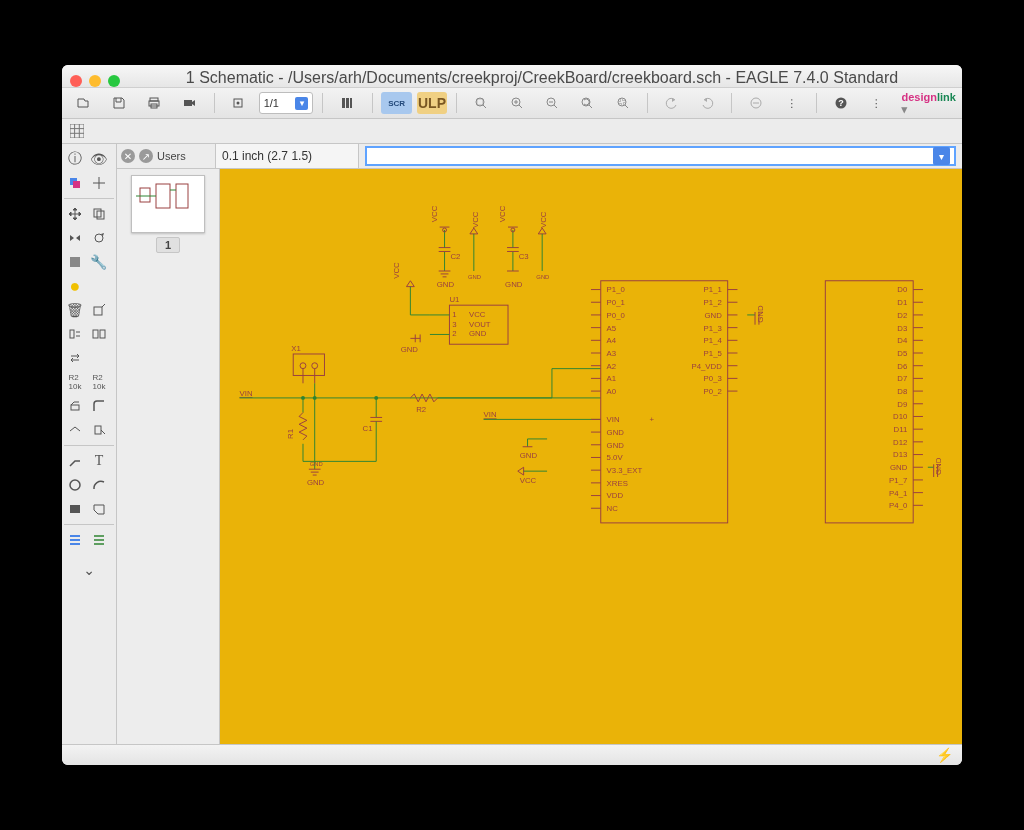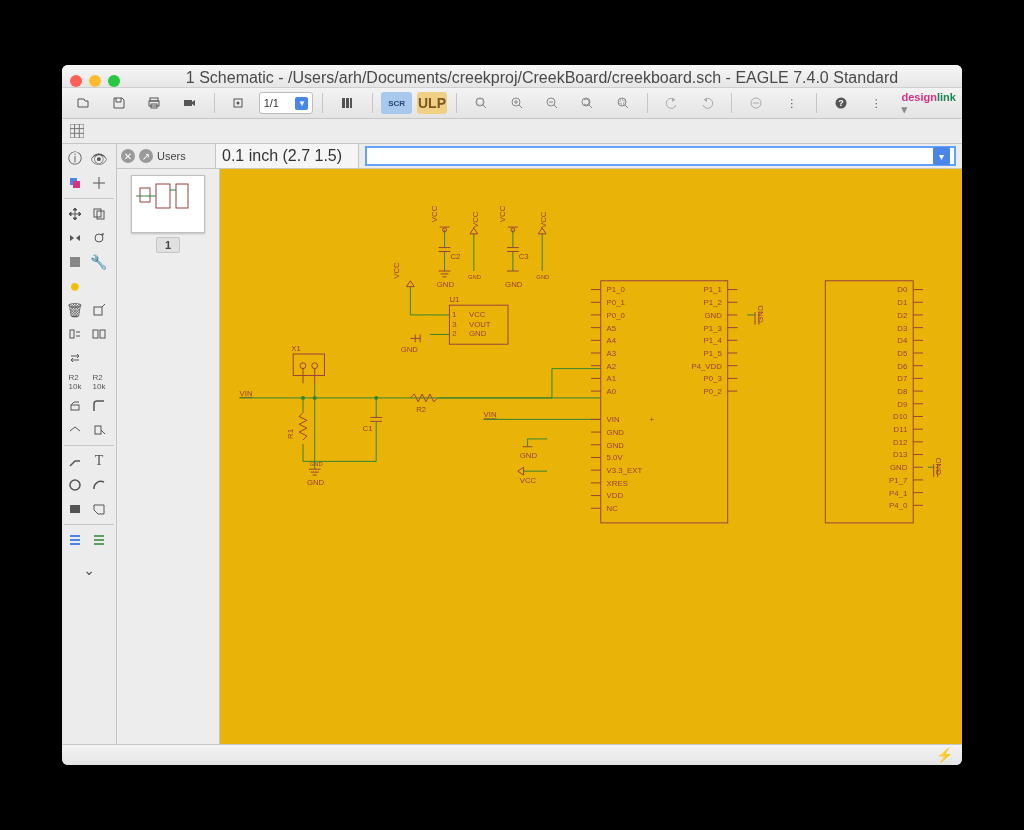--- a/index.html
+++ b/index.html
@@ -29,21 +29,21 @@
 .bodyrow{flex:1;display:flex;min-height:0}
 .lefttb{width:50px;background:#ececec;border-right:1px solid #c6c6c6;padding:4px 2px;display:flex;flex-direction:column;gap:2px;overflow:hidden}
 .lrow{display:flex;gap:2px}
 .ltool{width:22px;height:22px;border-radius:3px;display:flex;align-items:center;justify-content:center;color:#555;font-size:14px}
 .hr{height:1px;background:#c6c6c6;margin:2px 0}
 .central{flex:1;display:flex;flex-direction:column;min-width:0}
 
 .cmdrow{height:24px;display:flex;border-bottom:1px solid #c6c6c6}
 .sheetspane{width:90px;border-right:1px solid #c6c6c6;display:flex;align-items:center;gap:4px;padding:0 4px;font-size:11px;color:#444}
 .sheetspane .xb{width:14px;height:14px;border-radius:50%;background:#9a9a9a;color:#fff;font-size:10px;display:flex;align-items:center;justify-content:center}
-.coordbox{min-width:130px;border-right:1px solid #c6c6c6;display:flex;align-items:center;padding:0 6px;background:#f5f5f5;font-size:16px}
+.coordbox{min-width:130px;border-right:1px solid #c6c6c6;display:flex;align-items:center;padding:0 6px;background:#f5f5f5;font-size:12px}
 .cmdinput{flex:1;margin:2px 6px;border:2px solid #5fa3ff;background:#fff;display:flex;align-items:center;padding:0 4px;position:relative}
 .cmdinput input{border:0;outline:0;width:100%;font-size:12px;background:transparent}
 .cmdarr{width:18px;height:18px;background:#4a86e8;border-radius:2px;display:flex;align-items:center;justify-content:center;color:#fff;font-size:10px;margin-left:4px}
 
 .workrow{flex:1;display:flex;min-height:0}
 .sheetsnav{width:90px;border-right:1px solid #c6c6c6;background:#ededed;padding:6px;display:flex;flex-direction:column;align-items:center;gap:4px}
 .thumb{width:72px;height:56px;background:#fff;border:1px solid #bfbfbf;box-shadow:0 1px 2px rgba(0,0,0,.2);position:relative}
 .thumb svg{width:100%;height:100%}
 .sheetnum{font-weight:bold;color:#444;background:#e0e0e0;padding:1px 8px;border:1px solid #c6c6c6;border-radius:2px;font-size:11px}
 .canvas{flex:1;background:#eab308;position:relative;overflow:hidden}

